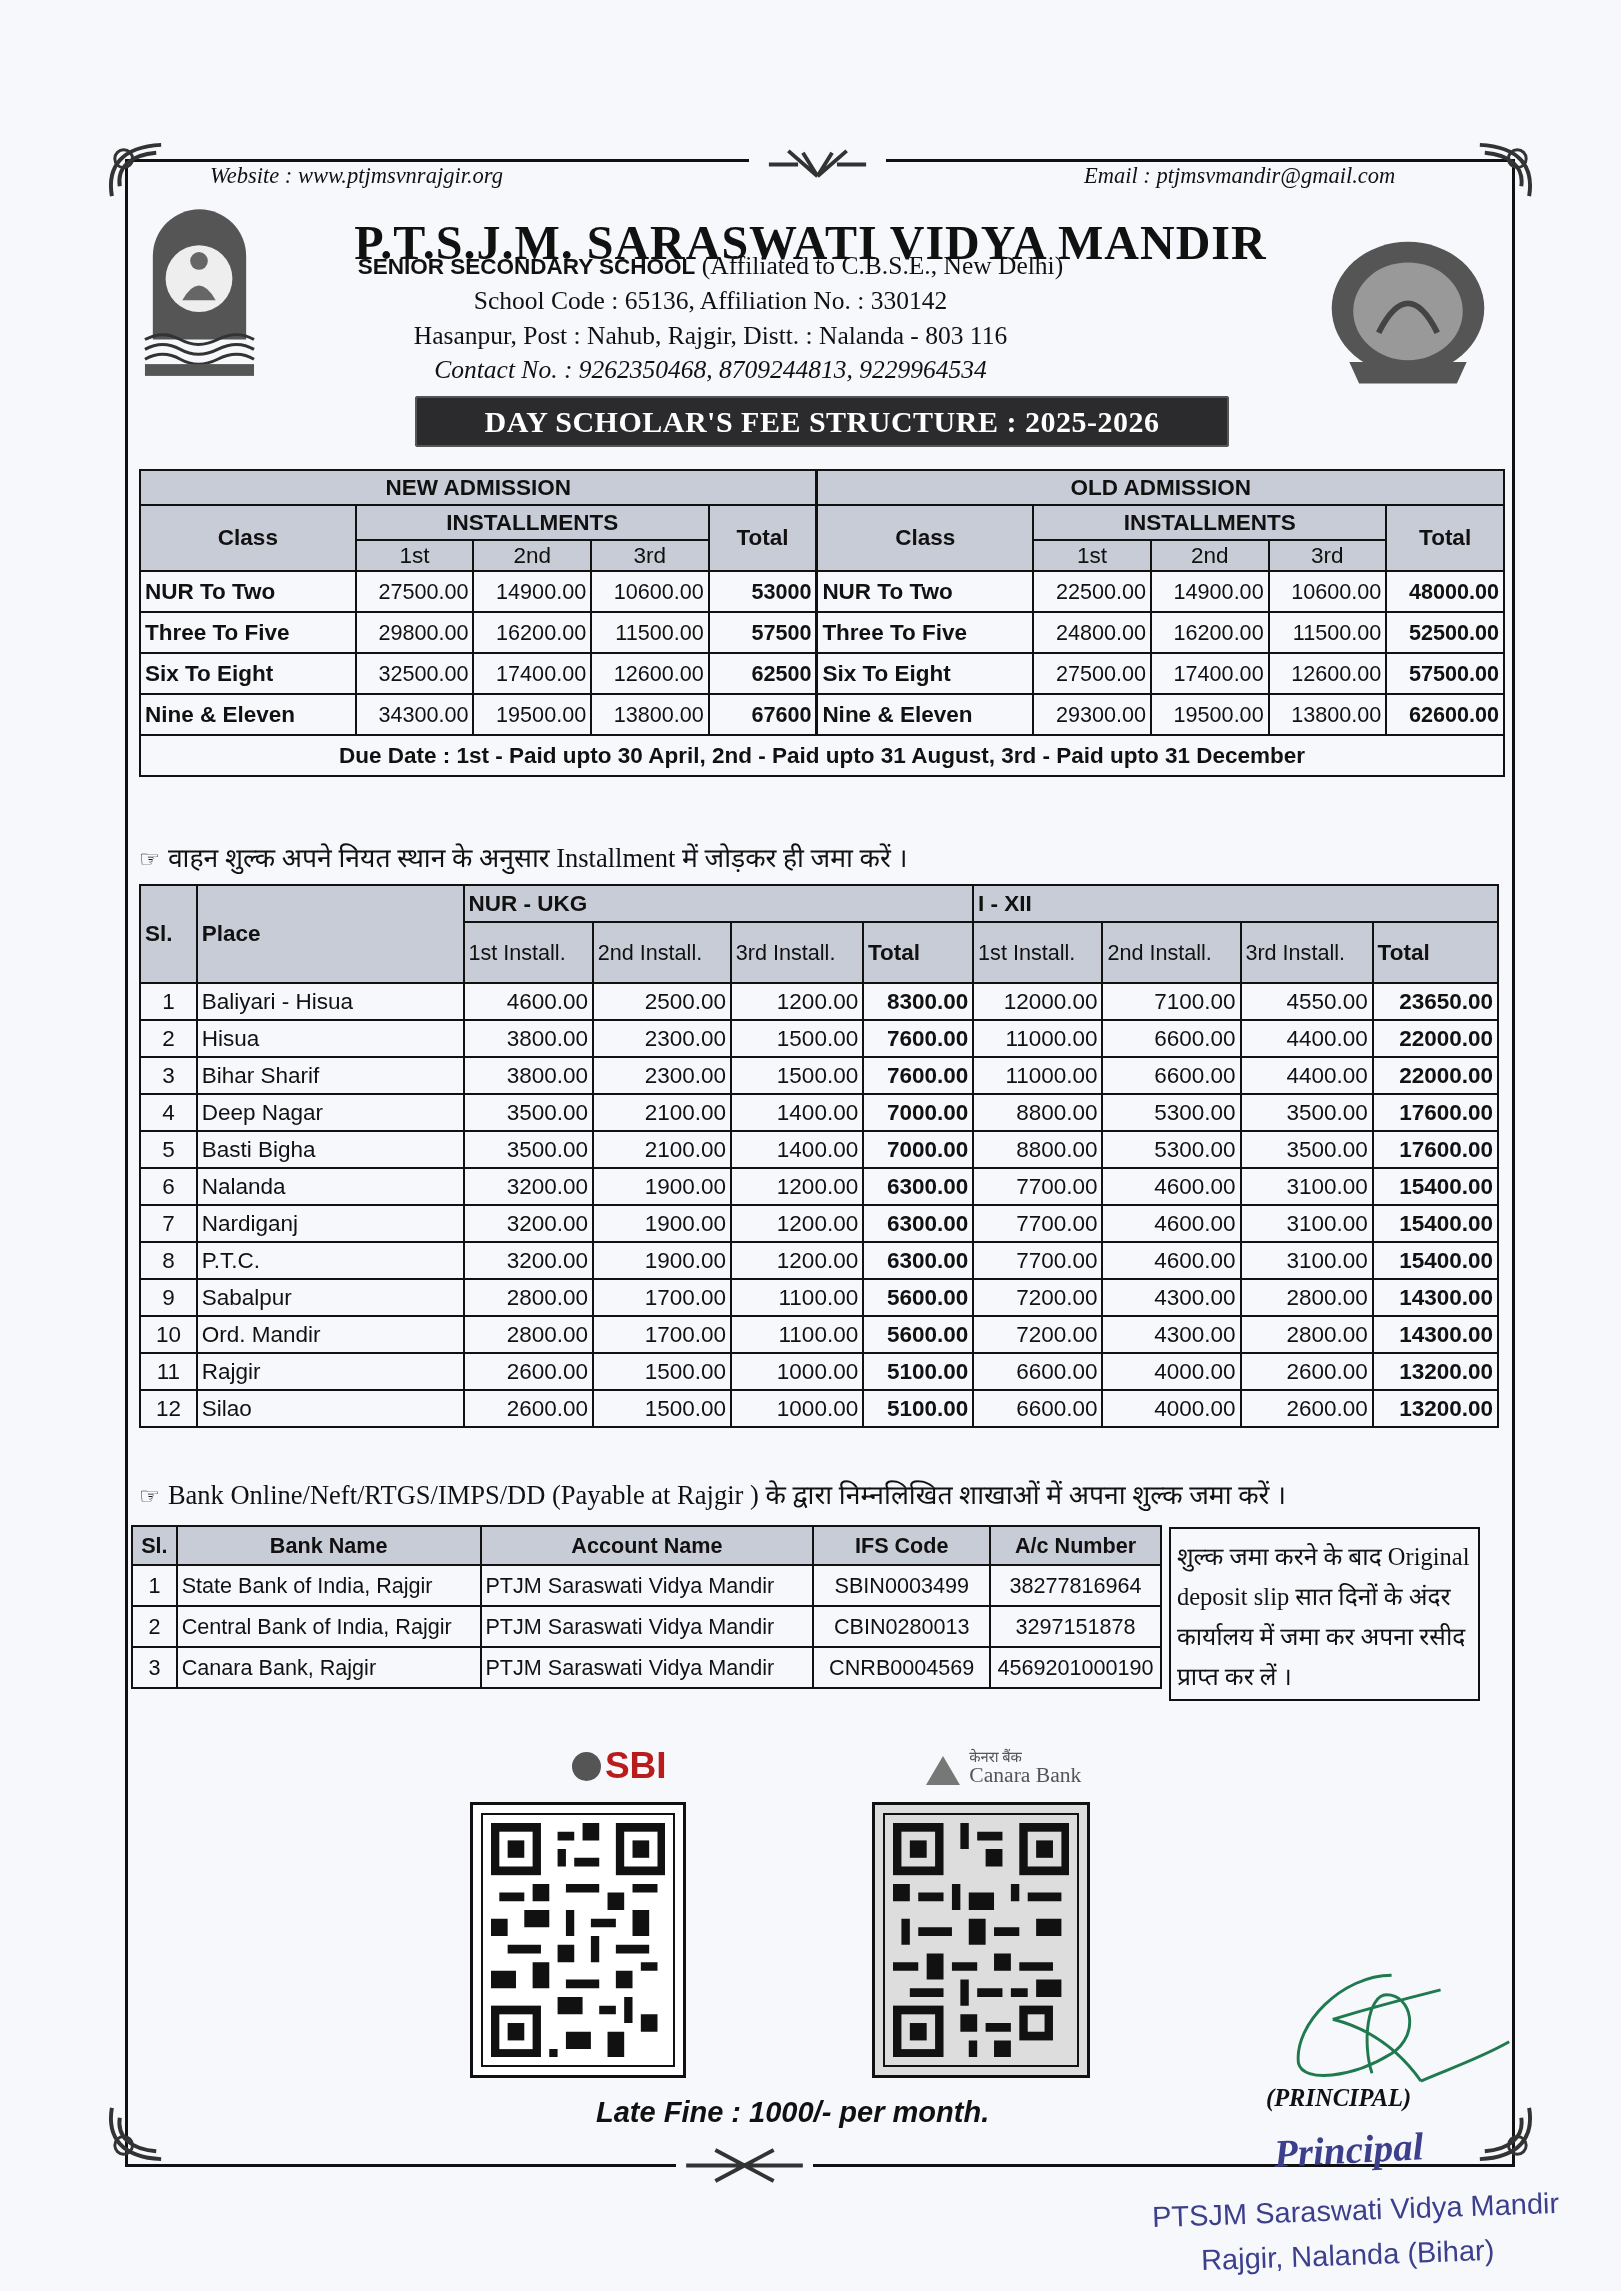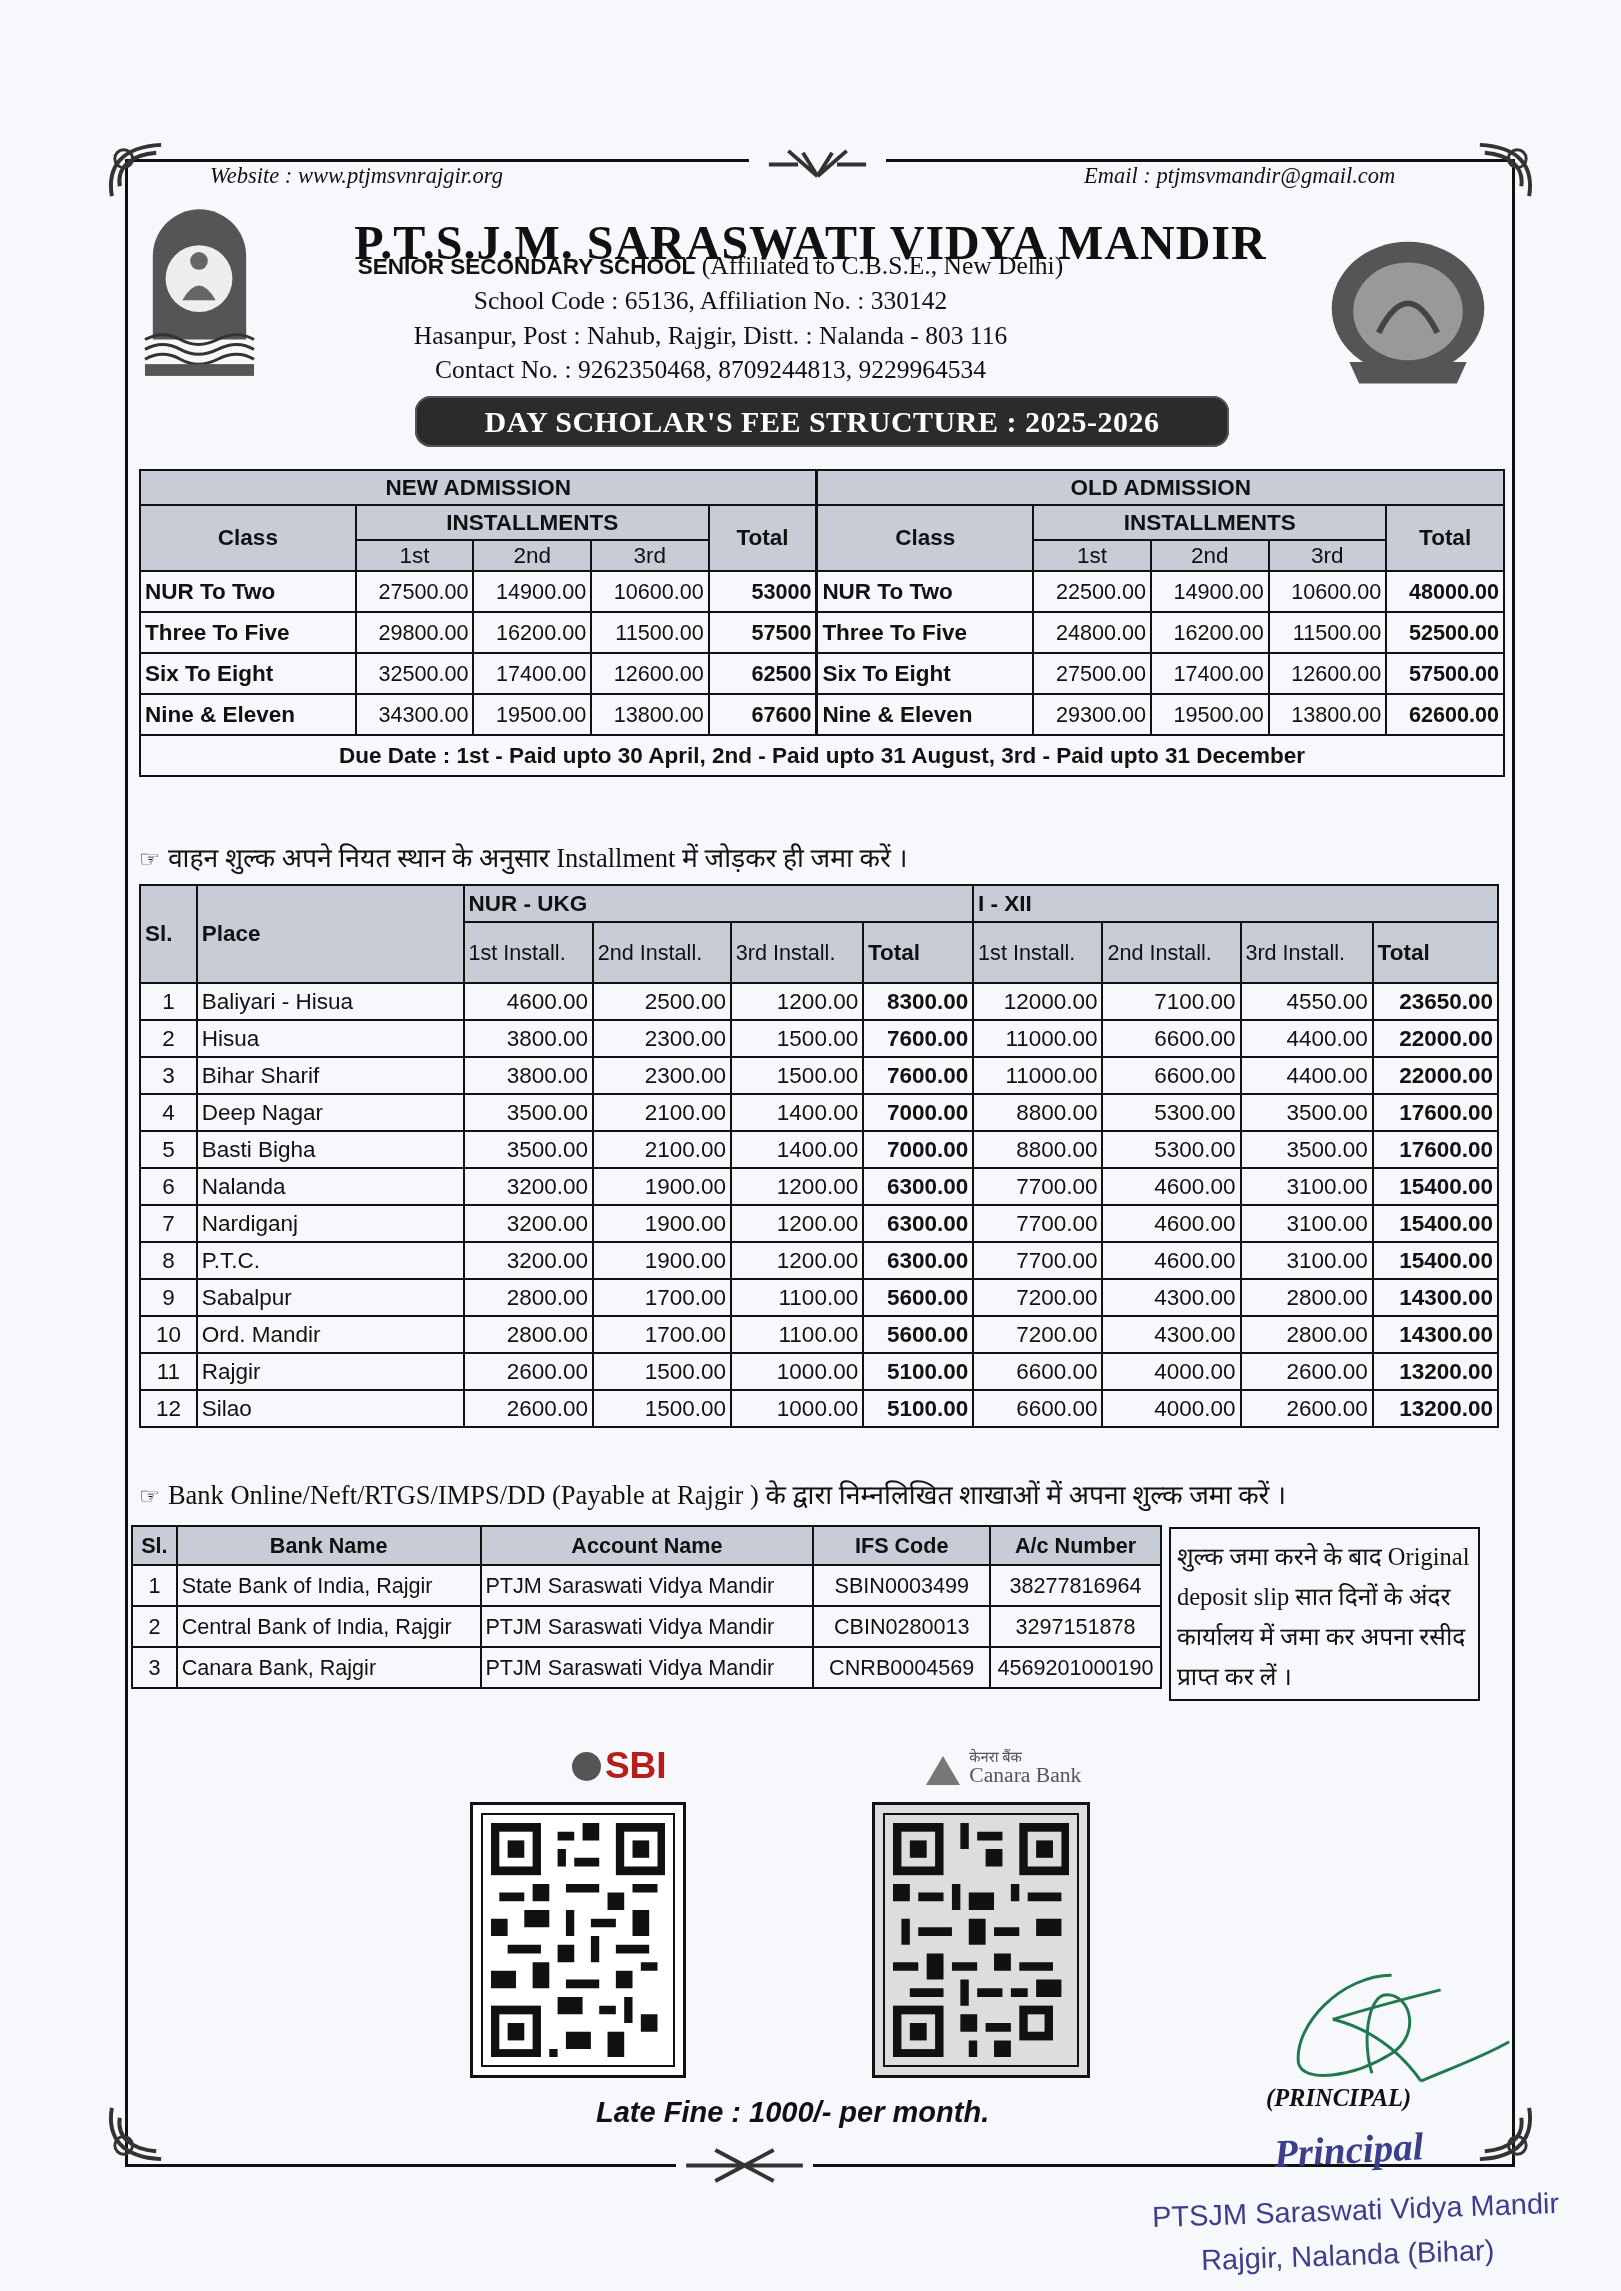--- a/index.html
+++ b/index.html
@@ -21,21 +21,21 @@
 
   .top-meta { position:absolute; top:163px; font-style:italic; font-size:22.5px; font-family:"Liberation Serif", serif; }
   .school-name {
     position:absolute; left:0; width:1621px; top:196px; text-align:center;
     font-family:"Liberation Serif", serif; font-weight:bold; font-size:48px; letter-spacing:1px;margin-top:19px;
   }
   .hdr-line { position:absolute; left:0; width:1421px; text-align:center; font-family:"Liberation Serif", serif; font-size:25.5px; }
   .hdr-line b { font-family:"Liberation Sans", sans-serif; font-size:22.5px; }
   .banner {
     position:absolute; left:415px; top:396px; width:814px; height:51px;
-    background:#2b2b2d; color:#fff; border-radius:16px;
+    background:#2b2b2d; color:#fff; border-radius:3px;
     font-family:"Liberation Serif", serif; font-weight:bold; font-size:30px;
     display:flex; align-items:center; justify-content:center; letter-spacing:0.5px;
     box-shadow:0 0 0 2px #555 inset;
   }
   .logo-left { position:absolute; left:143px; top:202px; width:113px; height:174px; }
   .logo-right { position:absolute; left:1320px; top:235px; width:176px; height:157px; }
 
   table { border-collapse:collapse; position:absolute; }
   td, th { border:2px solid #111; padding:0 3.9px; }
   th { background:#c8ccd6; font-weight:bold; }
@@ -143,21 +143,21 @@
   </svg>
 </div>
 
 <div class="school-name">P.T.S.J.M. SARASWATI VIDYA MANDIR</div>
 <div class="hdr-line" style="top:251px;">
   <b>SENIOR SECONDARY SCHOOL</b>
   <span>(Affiliated to C.B.S.E., New Delhi)</span>
 </div>
 <div class="hdr-line" style="top:286px;">School Code : 65136, Affiliation No. : 330142</div>
 <div class="hdr-line" style="top:321px;">Hasanpur, Post : Nahub, Rajgir, Distt. : Nalanda - 803 116</div>
-<div class="hdr-line" style="top:355px;">Contact No. : 9262350468, 8709244813, 9229964534</div>
+<div class="hdr-line" style="top:355px;font-style:italic;">Contact No. : 9262350468, 8709244813, 9229964534</div>
 <div class="banner">DAY SCHOLAR'S FEE STRUCTURE : 2025-2026</div>
 
 <table class="adm">
   <tbody>
       <tr>
     <th colspan="5">NEW ADMISSION</th>
     <th colspan="5" class="sep">OLD ADMISSION</th>
   </tr>
   <tr>
     <th rowspan="2" style="width:206px">Class</th>

